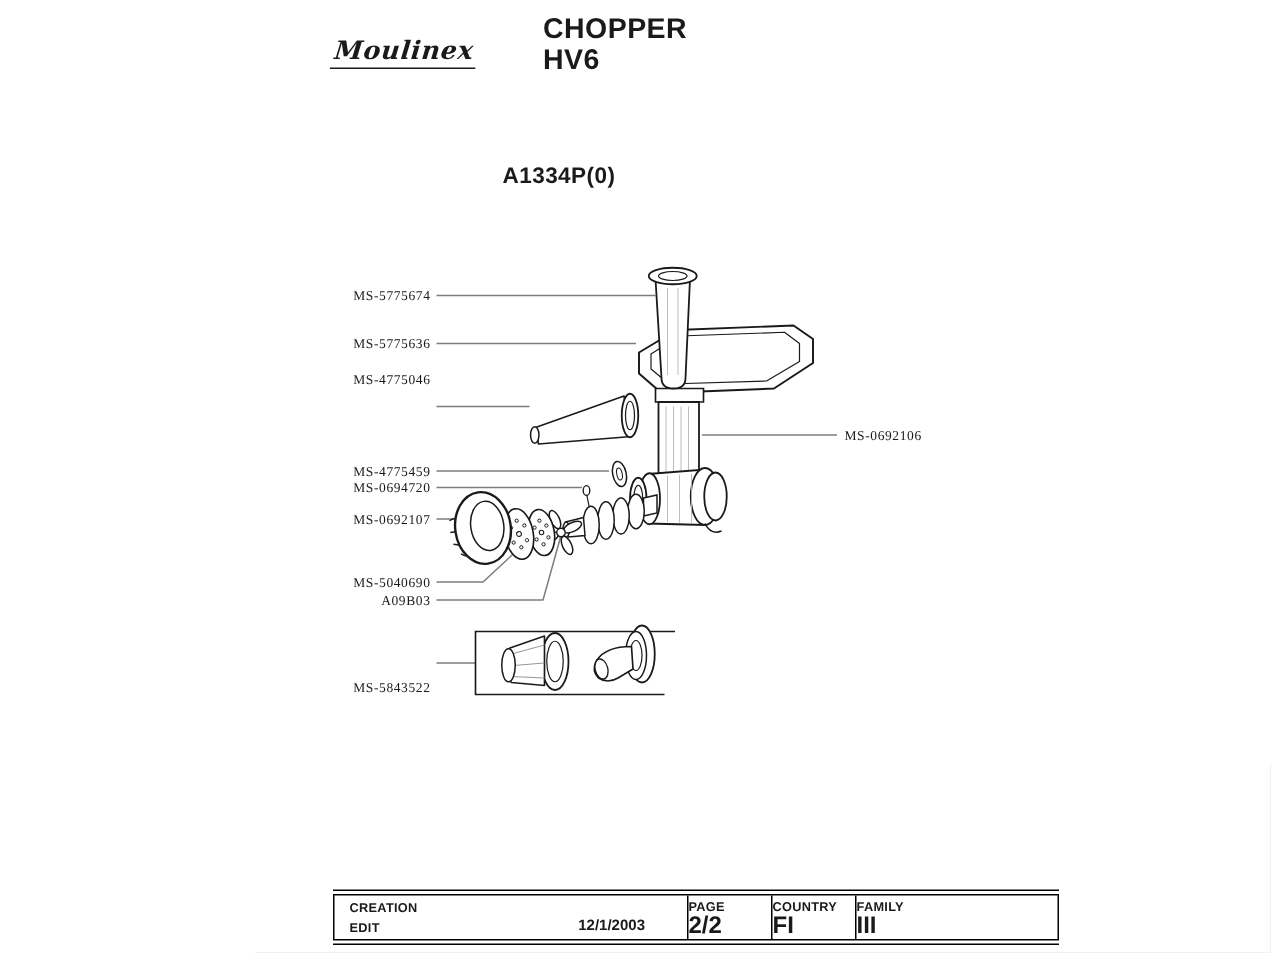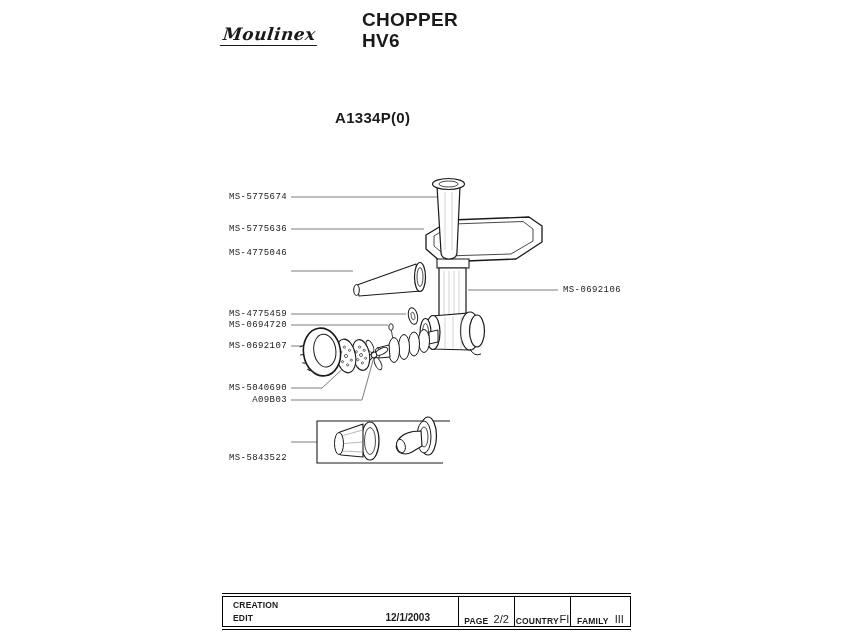--- a/index.html
+++ b/index.html
@@ -26,47 +26,47 @@
     font-weight:bold;font-size:19px;line-height:21px;
     letter-spacing:0.3px;
   }
   .model-ref{
     position:absolute;left:335px;top:73px;
     font-weight:bold;font-size:15px;letter-spacing:0.3px;margin-top:36px;
   }
   
   .plabel{
     position:absolute;
-    font-family:Liberation Mono, monospace;
+    font-family:Liberation Serif, serif;
     font-size:9px;line-height:11px;
     letter-spacing:0.4px;
     white-space:nowrap;
     color:#1a1a1a;
   }
   .plabel.right-align{right:560px;text-align:right;}
   .diagram-svg{position:absolute;left:0;top:0;}
   
-  .ftable{position:absolute;left:222px;top:593px;width:409px;}
+  .ftable{position:absolute;left:222px;top:593px;width:484px;}
   .ftable .rule{border-top:1.2px solid #000;height:0;}
   .ftable .box{
     border:1.2px solid #000;
     margin-top:2px;margin-bottom:2px;
     display:grid;
     grid-template-columns:235px 56px 56px auto;
     height:29px;
   }
   .fcell{position:relative;}
   .fcell + .fcell{border-left:1.2px solid #000;}
   .fcell .lab{
     font-weight:bold;font-size:8.5px;letter-spacing:0.2px;
   }
   .fcell .val{
-    font-weight:normal;font-size:11px;line-height:13px;
-  }
-  .fcell.center{display:flex;flex-direction:row;align-items:flex-end;justify-content:space-evenly;}
+    font-weight:bold;font-size:16px;line-height:13px;
+  }
+  .fcell.center{display:flex;flex-direction:column;align-items:flex-start;justify-content:space-evenly;}
   .creation-lab{position:absolute;left:10px;top:3px;}
   .edit-lab{position:absolute;left:10px;bottom:3px;}
   .edit-date{position:absolute;right:28px;bottom:3px;font-weight:bold;font-size:10px;}
 </style>
 </head>
 <body>
 
 <div class="page">
 
   <div class="brand">Moulinex</div>

